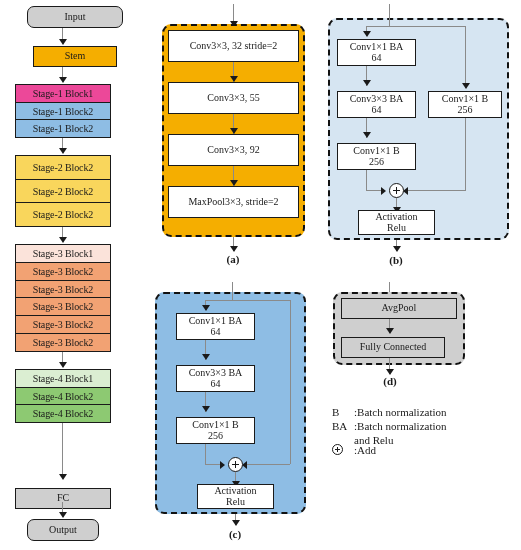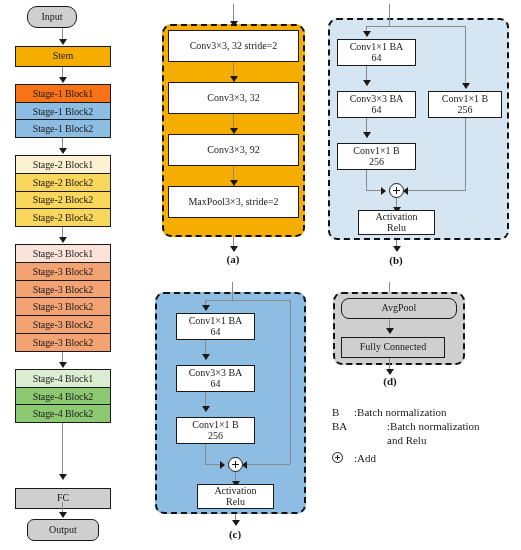--- a/index.html
+++ b/index.html
@@ -115,41 +115,40 @@
     width:11px;height:11px;border:1.2px solid #1a1a1a;border-radius:50%;
     box-sizing:border-box;vertical-align:-1px;
   }
   .legend-plus::before,.legend-plus::after{content:"";position:absolute;background:#1a1a1a;}
   .legend-plus::before{left:1.8px;top:4.1px;width:5.4px;height:1px;}
   .legend-plus::after{top:1.8px;left:4.1px;height:5.4px;width:1px;}
 </style>
 </head>
 <body>
 
-<div class="box rounded gray" style="left:27px;top:6px;width:50px;height:22px;border-radius:10px;">Input</div>
+<div class="box rounded gray" style="left:27px;top:6px;width:96px;height:22px;">Input</div>
 
 <div class="vline" style="left:62px;top:28px;height:14px;"></div>
 <div class="arrow-down" style="left:58.5px;top:39px;"></div>
 
-<div class="box amber" style="left:15px;top:46px;width:96px;height:21px;">Stem</div>
+<div class="box amber" style="left:33px;top:46px;width:84px;height:21px;">Stem</div>
 
 <div class="vline" style="left:62px;top:67px;height:13px;"></div>
 <div class="arrow-down" style="left:58.5px;top:77px;"></div>
 
 <div class="stage-group" style="left:15px;top:84px;width:96px;height:54px;">
-  <div class="stage-row" style="background: #f97316; text-align: center;">Stage-1 Block1</div>
+  <div class="stage-row" style="background: #ec4899; text-align: center;">Stage-1 Block1</div>
   <div class="stage-row" style="background: rgb(142, 189, 228);">Stage-1 Block2</div>
   <div class="stage-row" style="background: rgb(142, 189, 228);">Stage-1 Block2</div>
 </div>
 
 <div class="vline" style="left:62px;top:138px;height:13px;"></div>
 <div class="arrow-down" style="left:58.5px;top:148px;"></div>
 
 <div class="stage-group" style="left:15px;top:155px;width:96px;height:72px;">
-  <div class="stage-row" style="background: rgb(252, 242, 210);">Stage-2 Block1</div>
   <div class="stage-row" style="background: rgb(249, 214, 92);">Stage-2 Block2</div>
   <div class="stage-row" style="background: rgb(249, 214, 92);">Stage-2 Block2</div>
   <div class="stage-row" style="background: rgb(249, 214, 92);">Stage-2 Block2</div>
 </div>
 
 <div class="vline" style="left:62px;top:227px;height:13px;"></div>
 <div class="arrow-down" style="left:58.5px;top:237px;"></div>
 
 <div class="stage-group" style="left:15px;top:244px;width:96px;height:108px;">
   <div class="stage-row" style="background: rgb(251, 227, 218);">Stage-3 Block1</div>
@@ -181,21 +180,21 @@
 
 <div class="vline" style="left:233px;top:4px;height:20px;"></div>
 <div class="arrow-down" style="left:229.5px;top:21px;"></div>
 
 <div class="panel panel-a" style="left:162px;top:24px;width:143px;height:213px;"></div>
 
 <div class="box" style="left:168px;top:30px;width:131px;height:32px;">Conv3×3, 32 stride=2</div>
 <div class="vline" style="left:233px;top:62px;height:20px;"></div>
 <div class="arrow-down" style="left:229.5px;top:76px;"></div>
 
-<div class="box" style="left:168px;top:82px;width:131px;height:32px;">Conv3×3, 32</div>
+<div class="box" style="left:168px;top:82px;width:131px;height:32px;">Conv3×3, 55</div>
 <div class="vline" style="left:233px;top:114px;height:20px;"></div>
 <div class="arrow-down" style="left:229.5px;top:128px;"></div>
 
 <div class="box" style="left:168px;top:134px;width:131px;height:32px;">Conv3×3, 92</div>
 <div class="vline" style="left:233px;top:166px;height:20px;"></div>
 <div class="arrow-down" style="left:229.5px;top:180px;"></div>
 
 <div class="box" style="left:168px;top:186px;width:131px;height:32px;">MaxPool3×3, stride=2</div>
 
 <div class="vline" style="left:233px;top:237px;height:14px;"></div>
@@ -291,44 +290,44 @@
 
 <div class="vline" style="left:235px;top:514px;height:11px;"></div>
 <div class="arrow-down" style="left:231.5px;top:520px;"></div>
 
 <div class="panel-label" style="left:215px;top:528px;">(c)</div>
 
 <div class="vline" style="left:389px;top:282px;height:14px;"></div>
 
 <div class="panel panel-d" style="left:333px;top:292px;width:132px;height:73px;"></div>
 
-<div class="box gray" style="left:341px;top:298px;width:116px;height:21px;border-radius:8px;">AvgPool</div>
+<div class="box gray" style="left:341px;top:298px;width:116px;height:21px;">AvgPool</div>
 <div class="vline" style="left:389px;top:319px;height:14px;"></div>
 <div class="arrow-down" style="left:385.5px;top:328px;"></div>
 
 <div class="box gray" style="left:341px;top:337px;width:104px;height:21px;">Fully Connected</div>
 
 <div class="vline" style="left:389px;top:358px;height:16px;"></div>
 <div class="arrow-down" style="left:385.5px;top:369px;"></div>
 
 <div class="panel-label" style="left:370px;top:375px;">(d)</div>
 
 <div class="legend" style="left:332px;top:406px;width:180px;height:60px;">
 
   <div class="legend-row" style="left:0px;top:0px;">
     <span class="legend-key">B</span>
     <span class="legend-val">:Batch normalization</span>
   </div>
 
-  <div class="legend-row" style="left:0px;top:14px;gap:33px;">
+  <div class="legend-row" style="left:0px;top:14px;">
     <span class="legend-key">BA</span>
     <span class="legend-val">:Batch normalization
   and Relu</span>
   </div>
 
-  <div class="legend-row" style="left:0px;top:46px;">
+  <div class="legend-row" style="left:0px;top:38px;">
     <span class="legend-key">
       <span class="legend-plus"></span>
     </span>
     <span class="legend-val">:Add</span>
   </div>
 
 </div>
 
 </body></html>

